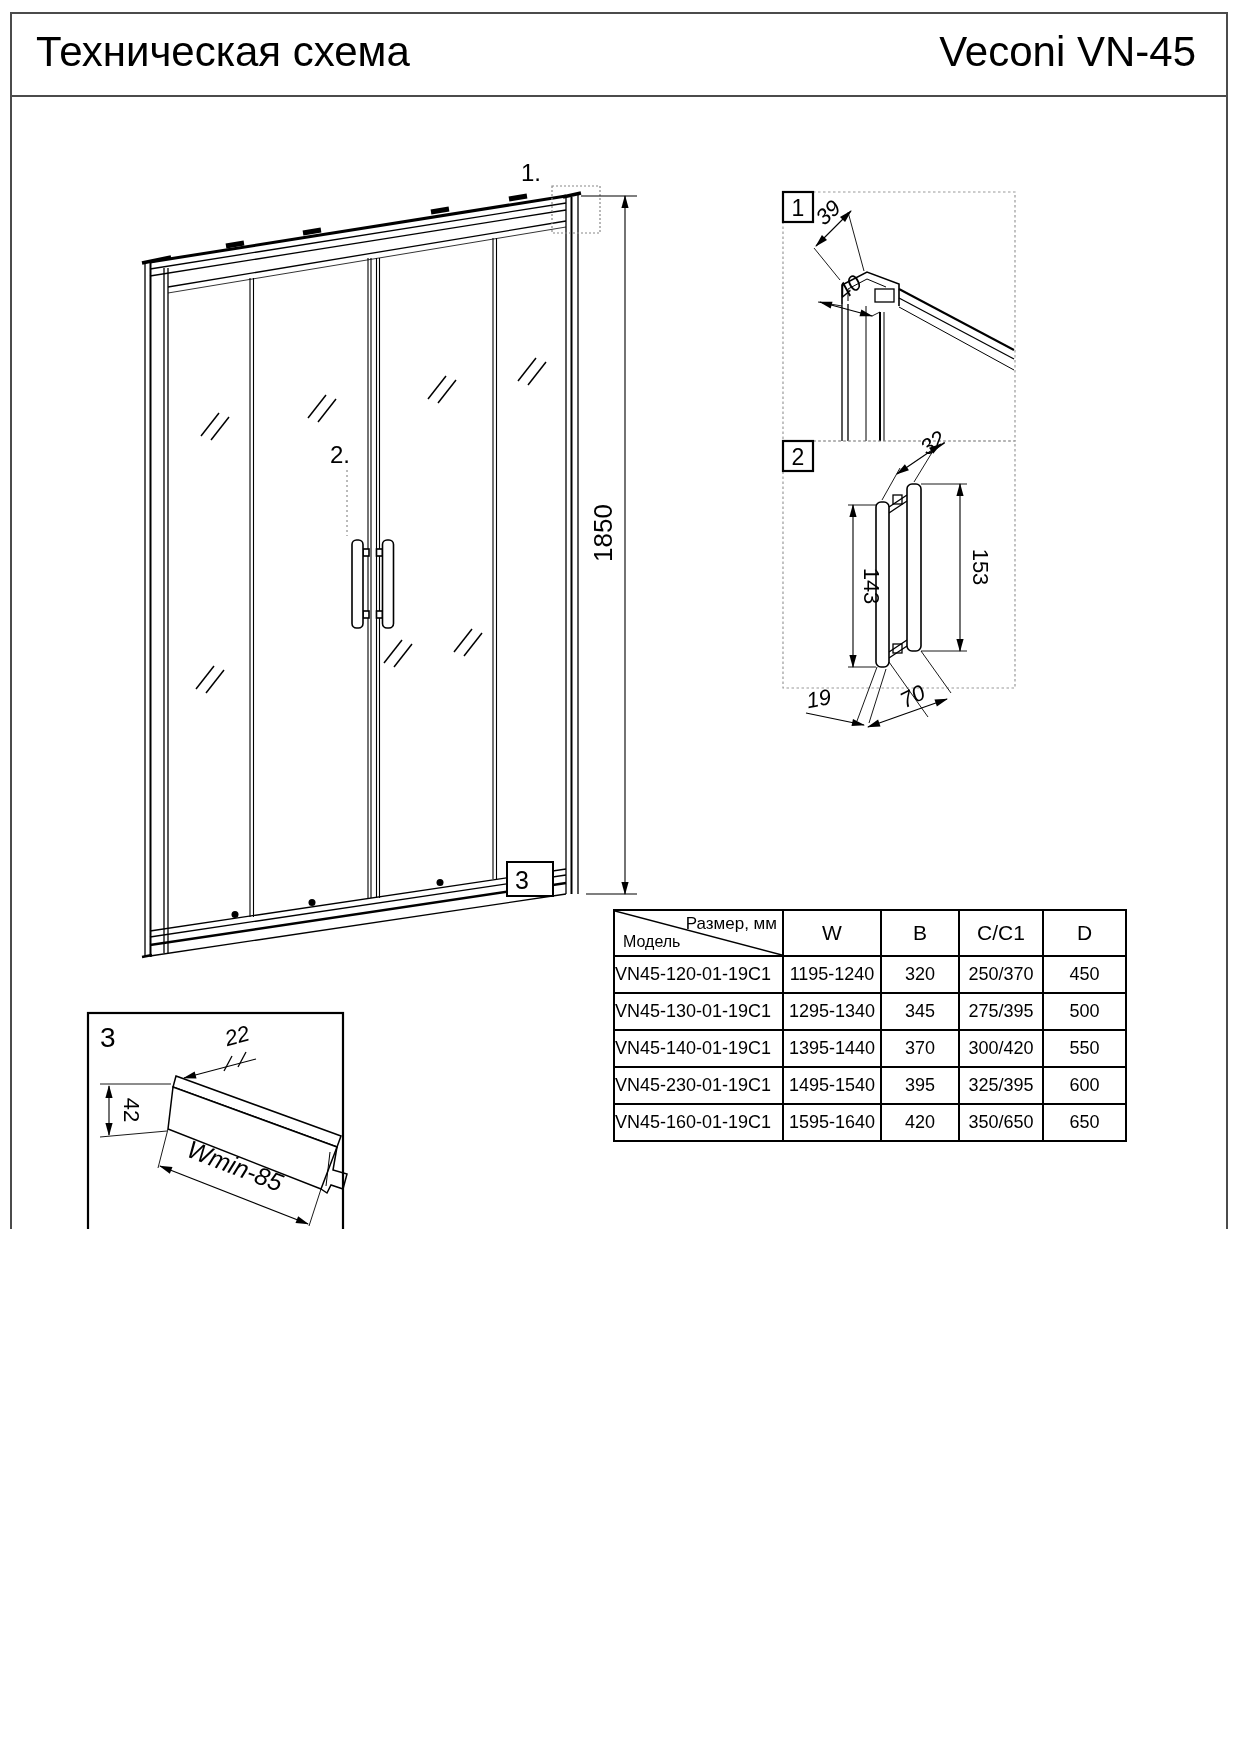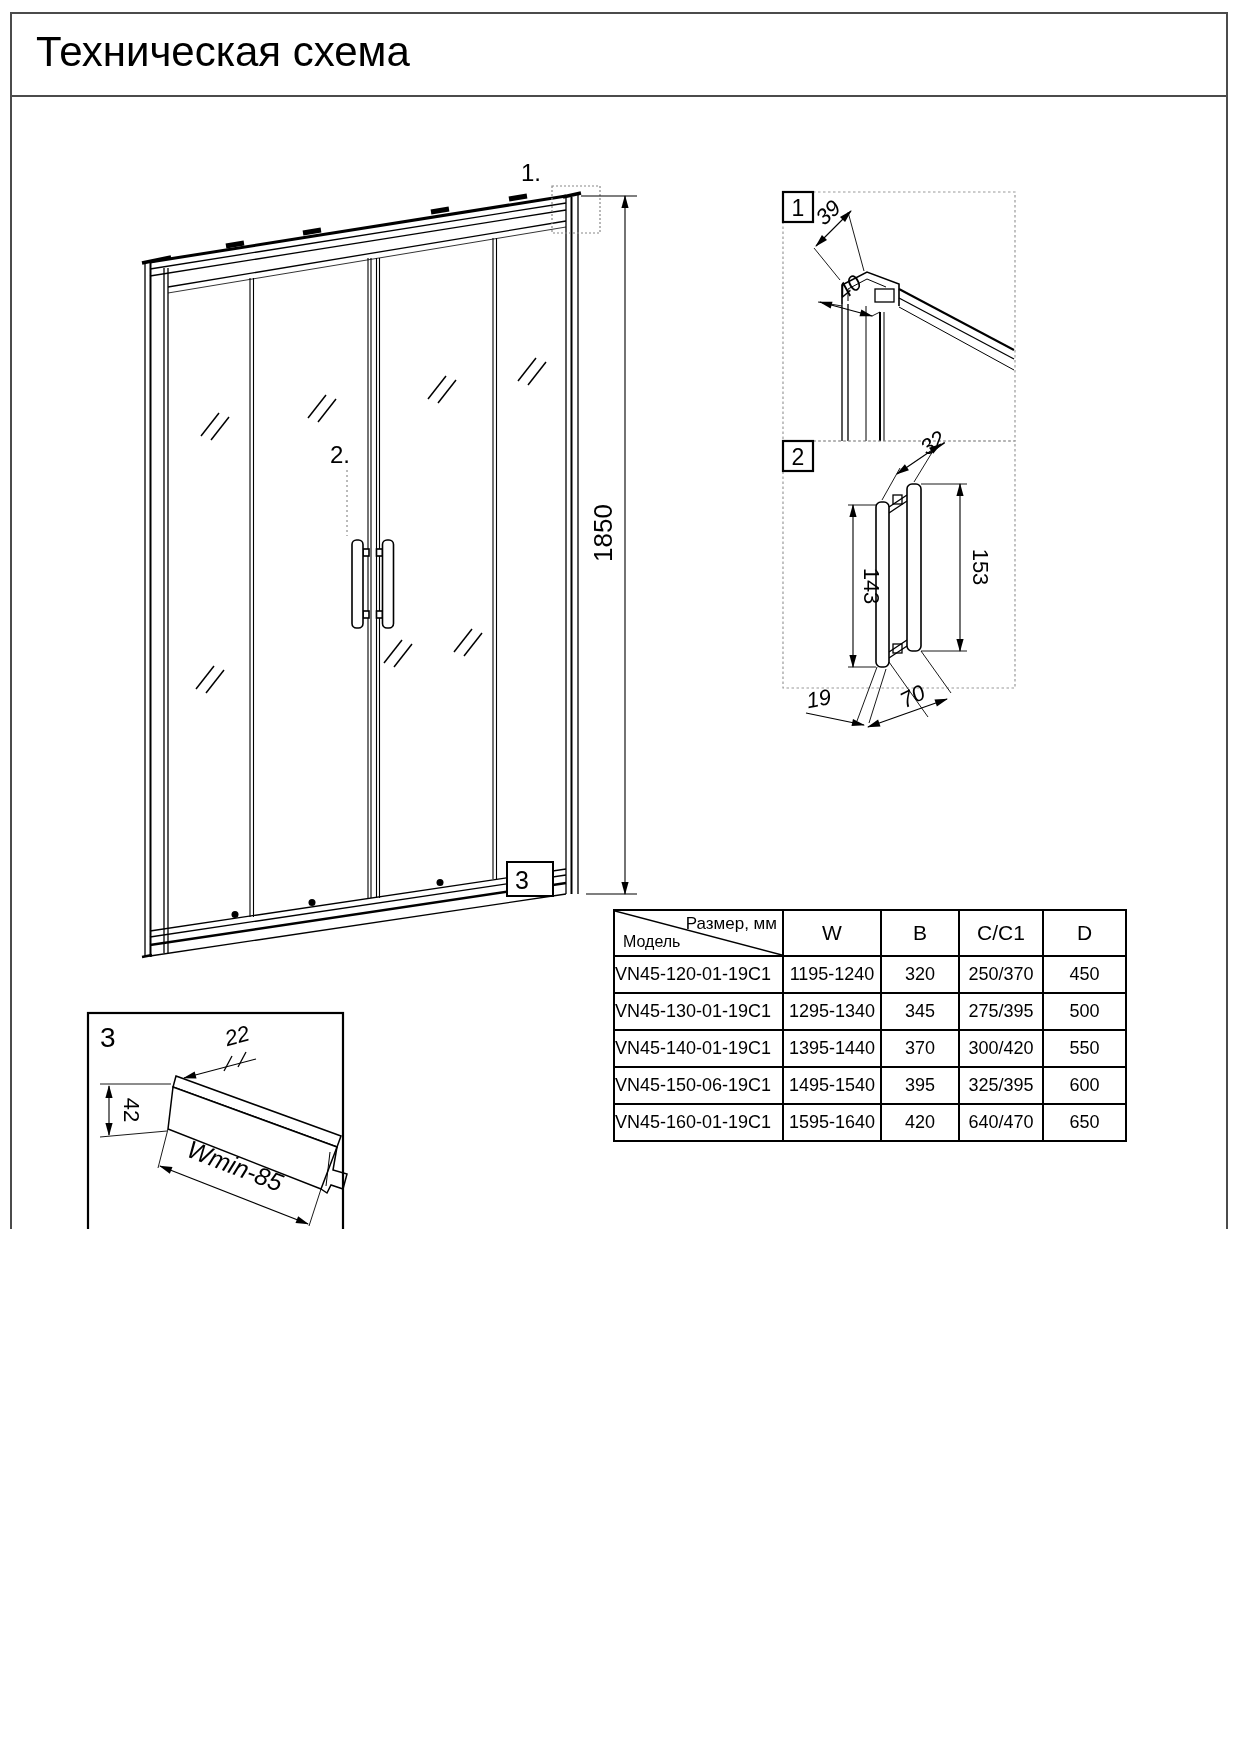--- a/index.html
+++ b/index.html
@@ -21,20 +21,21 @@
   .corner-top{position:absolute;top:3px;right:5px;font-size:17px;}
   .corner-bottom{position:absolute;left:8px;bottom:4px;font-size:16px;}
   svg.diag{position:absolute;left:0;top:0;width:100%;height:100%;}
 </style>
 </head>
 <body>
 
 <div class="page">
   <div class="frame"></div>
   <div class="hdr-title">Техническая схема</div>
+  <div class="hdr-product">Veconi VN-45</div>
   <div class="hdr-line"></div>
 
   <svg class="draw" width="1240" height="1755" viewBox="0 0 1240 1755">
     <defs>
       <pattern id="hatch" width="14" height="14" patternUnits="userSpaceOnUse">
         <line x1="0" y1="14" x2="14" y2="0" stroke="#b5b5b5" stroke-width="1.5"></line>
       </pattern>
       <marker id="aE" markerWidth="16" markerHeight="10" refX="13" refY="5" orient="auto" markerUnits="userSpaceOnUse">
         <path d="M14,5 L1,1.4 L1,8.6 Z" fill="#000"></path>
       </marker>
@@ -319,29 +320,29 @@
         <td>500</td>
       </tr>
       <tr>
         <td class="model">VN45-140-01-19C1</td>
         <td>1395-1440</td>
         <td>370</td>
         <td>300/420</td>
         <td>550</td>
       </tr>
       <tr>
-        <td class="model">VN45-150-06-19C1</td>
+        <td class="model">VN45-230-01-19C1</td>
         <td>1495-1540</td>
         <td>395</td>
         <td>325/395</td>
         <td>600</td>
       </tr>
       <tr>
         <td class="model">VN45-160-01-19C1</td>
         <td>1595-1640</td>
         <td>420</td>
-        <td>640/470</td>
+        <td>350/650</td>
         <td>650</td>
       </tr>
       </tbody>
     </table>
   </div>
 </div>
 
 </body></html>

